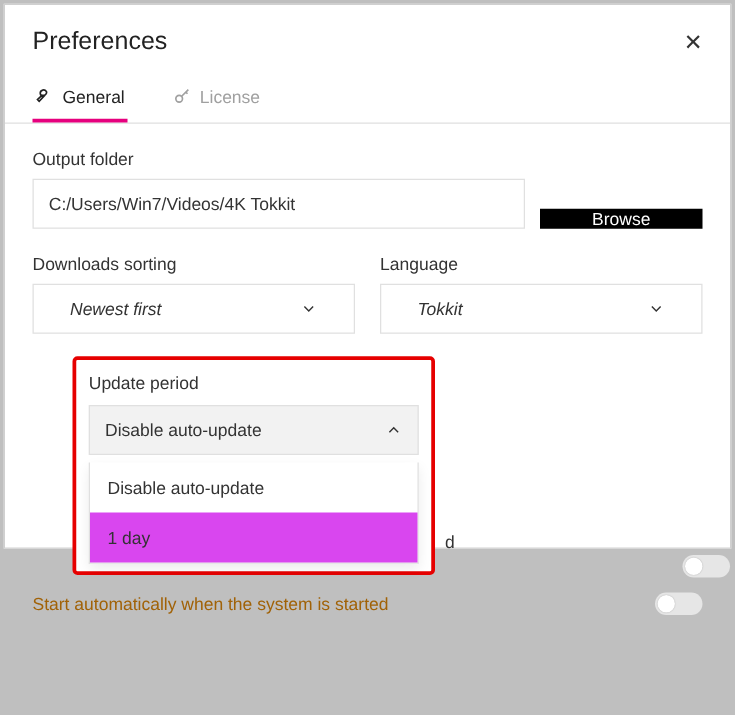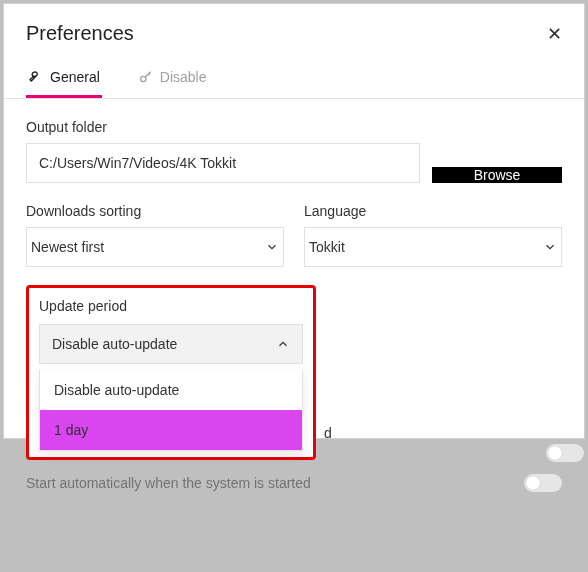--- a/index.html
+++ b/index.html
@@ -86,28 +86,29 @@
     cursor: pointer;
   }
   .two-col {
     display: flex;
     gap: 20px;
     margin-bottom: 18px;
   }
   .col { flex: 1; }
   .select-box {
     border: 1px solid #e0e0e0;
-    padding: 11px 4px;
-    font-size: 14px;
-    color: #333;
-    background: #fff;
-    display: flex;
-    justify-content: space-between;
-    align-items: center;
-    cursor: pointer;
+    padding: 11px 29px;
+    font-size: 14px;
+    color: #333;
+    background: #fff;
+    display: flex;
+    justify-content: space-between;
+    align-items: center;
+    cursor: pointer;
+    font-style: italic;
   }
   .select-box svg { width: 14px; height: 14px; }
   
   .update-block {
     border: 3px solid #e60000;
     border-radius: 4px;
     padding: 10px 10px 6px 10px;
     width: 290px;
     position: relative;
     background: #fff;
@@ -145,21 +146,21 @@
     margin-top: 6px;
   }
   .setting-row {
     display: flex;
     justify-content: space-between;
     align-items: center;
     padding: 8px 0;
     font-size: 14px;
   }
   .setting-row.muted { color: #bdbdbd; }
-  .setting-row .lbl { color: #737373; text-align: right; }
+  .setting-row .lbl { color: #a16207; text-align: right; }
   .toggle {
     width: 38px; height: 18px;
     border-radius: 10px;
     background: #e6e6e6;
     position: relative;
     cursor: pointer;
   }
   .toggle::after {
     content: "";
     position: absolute;
@@ -191,21 +192,21 @@
       <svg viewBox="0 0 24 24" fill="none" stroke="#222" stroke-width="2">
           <path d="M14 7a4 4 0 0 1-5.5 3.7L3 16l2 2 5.3-5.5A4 4 0 1 1 14 7z"></path>
         </svg>
       <span>General</span>
     </div>
     <div class="tab">
       <svg viewBox="0 0 24 24" fill="none" stroke="#a0a0a0" stroke-width="2">
           <circle cx="8" cy="15" r="4"></circle>
           <path d="M11 12l8-8m-3 3l2 2"></path>
         </svg>
-      <span>Disable</span>
+      <span>License</span>
     </div>
   </div>
 
   <div class="body">
 
     <div class="field-label">Output folder</div>
     <div class="row">
       <div class="input-box">C:/Users/Win7/Videos/4K Tokkit</div>
       <button class="browse-btn">Browse</button>
     </div>
@@ -224,21 +225,21 @@
         <div class="field-label">Language</div>
         <div class="select-box">
           <span>Tokkit</span>
           <svg viewBox="0 0 24 24" fill="none" stroke="#333" stroke-width="2">
               <path d="M6 9l6 6 6-6"></path>
             </svg>
         </div>
       </div>
     </div>
 
-    <div style="position:relative;">
+    <div style="position:relative;margin-left:32px;">
       <div class="update-block">
         <div class="field-label">Update period</div>
         <div class="update-select-open">
           <span>Disable auto-update</span>
           <svg viewBox="0 0 24 24" fill="none" stroke="#333" stroke-width="2">
               <path d="M6 15l6-6 6 6"></path>
             </svg>
         </div>
         <div class="dropdown">
           <div class="dropdown-item">Disable auto-update</div>

